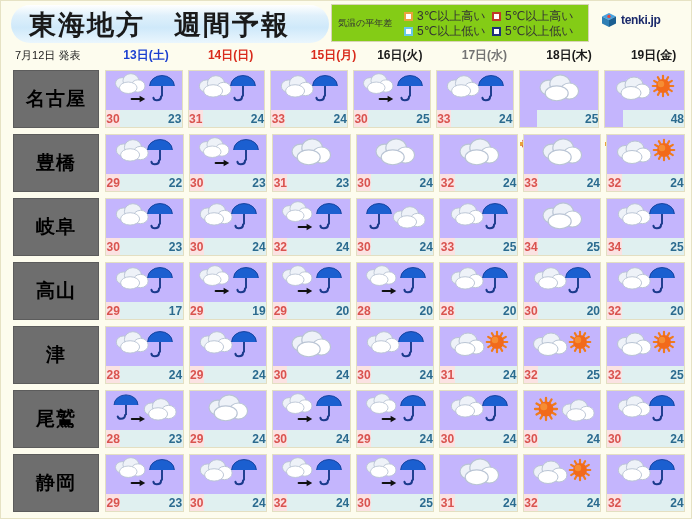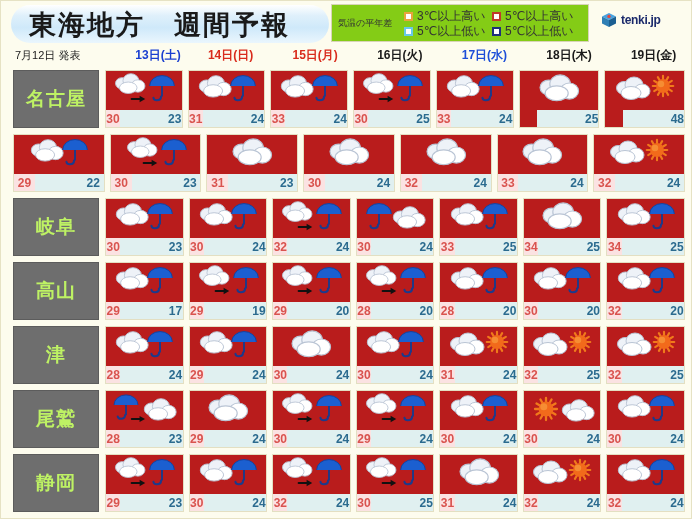--- a/index.html
+++ b/index.html
@@ -143,39 +143,39 @@
     display: flex;
     align-items: stretch;
     height: 64px;
     padding: 0 8px 0 12px;
     box-sizing: border-box;
   }
   .city {
     width: 86px;
     flex: none;
     background: #6e6e6e;
-    color: #bef264;
+    color: #000000;
     display: flex;
     align-items: center;
     justify-content: center;
     font-size: 19px;
     font-weight: bold;
     letter-spacing: 1px;
     margin: 3px 6px 3px 0;
     border: 1px solid #5c5c5c;
     box-sizing: border-box;
   }
   .days {
     flex: 1;
     display: flex;
     gap: 5px;
   }
   .day {
     flex: 1;
-    background: #b91c1c;
+    background: #c4b5fd;
     border: 1px solid #e3dfc2;
     margin: 3px 0;
     display: flex;
     flex-direction: column;
     box-sizing: border-box;
   }
   .icon-area {
     flex: 1;
     display: flex;
     align-items: center;
@@ -248,25 +248,25 @@
         <polygon points="1,4.5 8,8 8,15 1,11.5" fill="#2f7fb5"></polygon>
         <polygon points="15,4.5 15,11.5 8,15 8,8" fill="#1b5f91"></polygon>
         <circle cx="8" cy="4.4" r="1.7" fill="#e8453c"></circle>
       </svg>
       <span id="logo-text">tenki.jp</span>
     </div>
   </div>
 
   <div id="date-row">
     <div id="issue-date">7月12日 発表</div>
-  <div class="date-cell" style="left: 116px; color: rgb(26, 63, 208);">13日(土)</div>
+  <div class="date-cell" style="left: 104px; color: rgb(26, 63, 208);">13日(土)</div>
       <div class="date-cell" style="left: 188.6px; color: rgb(217, 43, 28);">14日(日)</div>
-      <div class="date-cell" style="left: 273.2px; color: rgb(217, 43, 28);">15日(月)</div>
+      <div class="date-cell" style="left: 273.2px; color: rgb(217, 43, 28); text-align: right;">15日(月)</div>
       <div class="date-cell" style="left: 357.8px; color: rgb(26, 26, 26);">16日(火)</div>
-      <div class="date-cell" style="left: 442.4px; color: #1d4ed8;">17日(水)</div>
+      <div class="date-cell" style="left: 442.4px; color: #737373;">17日(水)</div>
       <div class="date-cell" style="left: 527px; color: rgb(26, 26, 26);">18日(木)</div>
       <div class="date-cell" style="left: 611.6px; color: rgb(26, 26, 26);">19日(金)</div>
     </div>
 
   <div id="table">
       <div class="row">
         <div class="city">名古屋</div>
         <div class="days">
           <div class="day">
             <div class="icon-area">
@@ -430,20 +430,21 @@
               </svg>
             </div>
             <div class="temps">
               <div class="temp temp-max warm3">35</div>
               <div class="temp temp-min">48</div>
             </div>
           </div>
         </div>
       </div>
       <div class="row">
+        <div class="city">豊橋</div>
         <div class="days">
           <div class="day">
             <div class="icon-area">
               <svg class="wicon" width="72" height="38" viewBox="0 0 72 38">
     <g transform="translate(24,17) scale(0.95)">
       <ellipse cx="-9" cy="-3" rx="7.5" ry="6.5" fill="#eef2f8" stroke="#b9c4d4" stroke-width="1"></ellipse>
       <ellipse cx="1" cy="-6" rx="9" ry="8" fill="#eef2f8" stroke="#b9c4d4" stroke-width="1"></ellipse>
       <ellipse cx="9" cy="0" rx="8" ry="7" fill="#ffffff" stroke="#b9c4d4" stroke-width="1"></ellipse>
       <ellipse cx="-2" cy="2" rx="10" ry="6.5" fill="#ffffff" stroke="#b9c4d4" stroke-width="1"></ellipse>
     </g>

